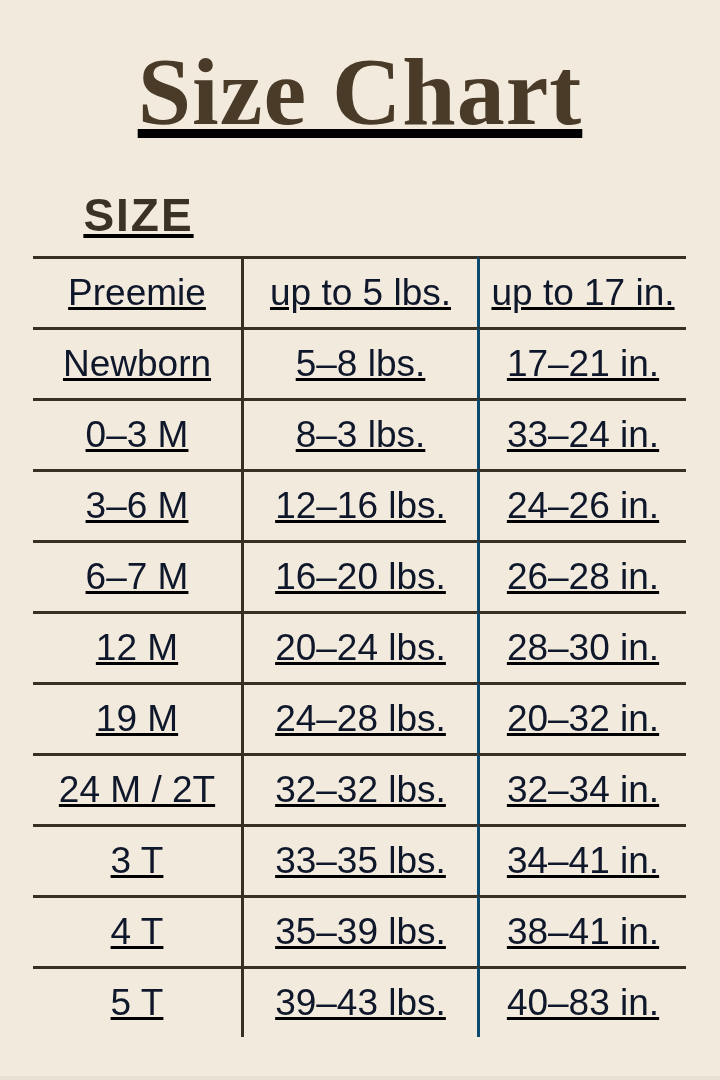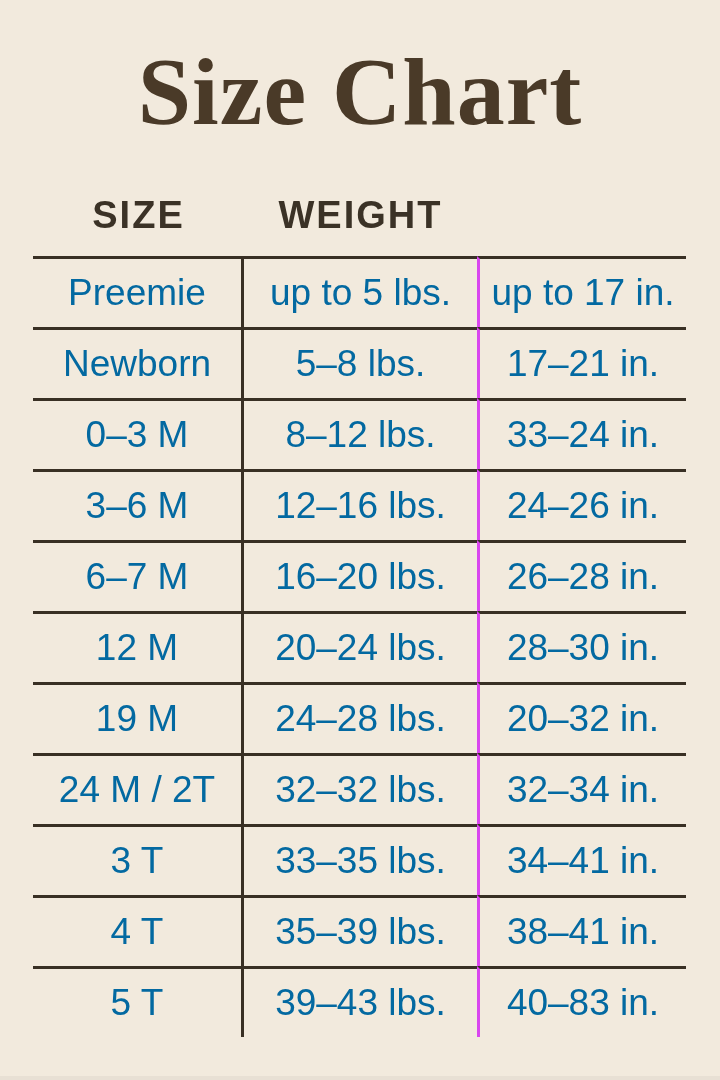--- a/index.html
+++ b/index.html
@@ -4,91 +4,91 @@
 <style>
   * { margin: 0; padding: 0; box-sizing: border-box; }
   html, body { background: #e8e0d4; }
   .page {
     width: 720px;
     height: 1076px;
     background: #f2eadd;
     position: relative;
     overflow: hidden;
     font-family: "Liberation Sans", sans-serif;
+    text-decoration: underline;
   }
   .title {
     padding-top: 44px;
     text-align: center;
     font-family: "Liberation Serif", serif;
     font-weight: 700;
     font-size: 96px;
     line-height: 1;
     color: #4a3a28;
     letter-spacing: 1px;
   }
   .header-row {
     display: grid;
     grid-template-columns: 211px 233px 209px;
     margin: 58px 33px 0 33px;
   }
   .header-cell {
     text-align: center;
-    font-size: 38px;
+    font-size: 46px;
     line-height: 34px;
     font-weight: 700;
     letter-spacing: 2px;
     color: #3b3226;
   }
   .size-table {
     display: grid;
     grid-template-columns: 211px 233px 209px;
     grid-auto-rows: 71px;
     margin: 24px 33px 0 33px;
   }
   .trow { display: contents; }
   .cell {
     display: flex;
     align-items: center;
     justify-content: center;
     font-size: 37px;
-    color: #0369a1;
+    color: #0f172a;
     border-top: 3px solid #393024;
   }
   .col-size   { border-right: 3px solid #393024; }
-  .col-height { border-left: 3px solid #d946ef; }
+  .col-height { border-left: 3px solid #0c4a6e; }
 </style>
 </head>
 <body>
 
 <div class="page">
 
   <div class="title">Size Chart</div>
 
   <div class="header-row">
     <div class="header-cell">SIZE</div>
-    <div class="header-cell">WEIGHT</div>
   </div>
 
   <div class="size-table">
 
     <div class="trow">
       <div class="cell col-size">Preemie</div>
       <div class="cell col-weight">up to 5 lbs.</div>
       <div class="cell col-height">up to 17 in.</div>
     </div>
 
     <div class="trow">
       <div class="cell col-size">Newborn</div>
       <div class="cell col-weight">5–8 lbs.</div>
       <div class="cell col-height">17–21 in.</div>
     </div>
 
     <div class="trow">
       <div class="cell col-size">0–3 M</div>
-      <div class="cell col-weight">8–12 lbs.</div>
+      <div class="cell col-weight">8–3 lbs.</div>
       <div class="cell col-height">33–24 in.</div>
     </div>
 
     <div class="trow">
       <div class="cell col-size">3–6 M</div>
       <div class="cell col-weight">12–16 lbs.</div>
       <div class="cell col-height">24–26 in.</div>
     </div>
 
     <div class="trow">

